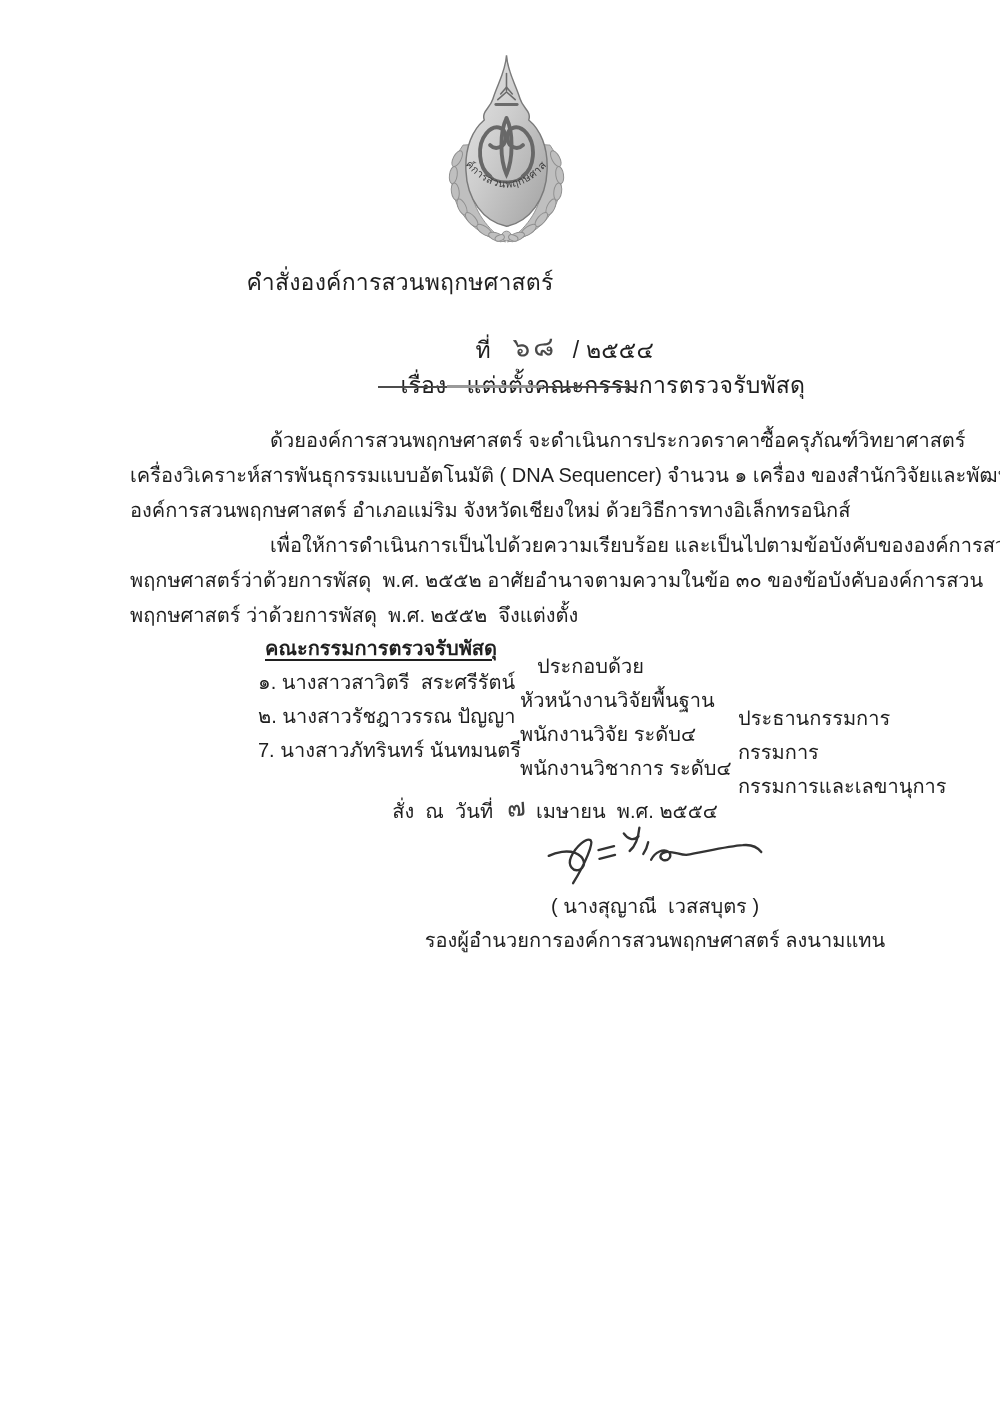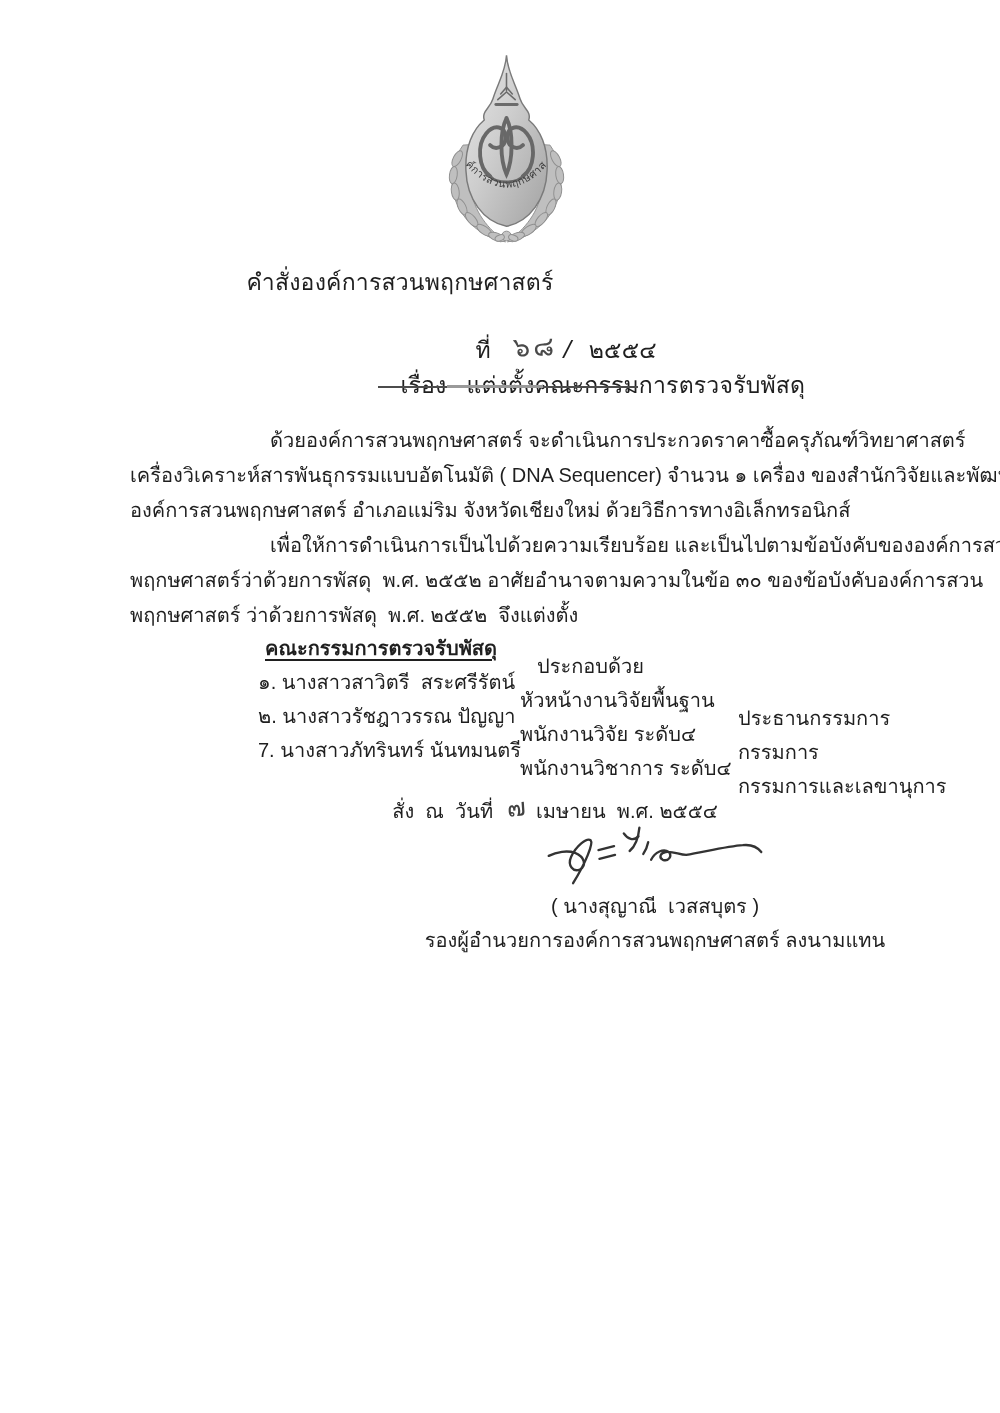--- a/index.html
+++ b/index.html
@@ -87,21 +87,21 @@
     <g fill="#c4c4c4" stroke="#8f8f8f" stroke-width="1">
       <circle cx="75" cy="190" r="5"></circle>
       <ellipse cx="68" cy="192" rx="5" ry="3" transform="rotate(-20 68 192)"></ellipse>
       <ellipse cx="82" cy="192" rx="5" ry="3" transform="rotate(20 82 192)"></ellipse>
     </g>
   </svg>
 
   <div class="abs center-line title-text" style="top:264px;">คำสั่งองค์การสวนพฤกษศาสตร์</div>
 
   <div class="abs title-text" style="left:449px; top:300px;">
-    <span>ที่</span><span class="handwritten" style="margin-left:22px;">๖๘</span><span style="margin-left:4px;font-family:Liberation Mono, monospace;">/ ๒๕๕๔</span>
+    <span>ที่</span><span class="handwritten" style="margin-left:22px;">๖๘</span><span style="margin-left:16px;">/ ๒๕๕๔</span>
   </div>
 
   <div class="abs title-text" style="left:374px; top:340px;">
     <span>เรื่อง</span><span style="margin-left:20px;">แต่งตั้งคณะกรรมการตรวจรับพัสดุ</span>
   </div>
 
   <div class="divider" style="left:378px; top:386px; width:260px; height:1.6px;"></div>
   <div class="divider-thick" style="left:447px; top:384.5px; width:96px; height:3.5px;"></div>
 
   <div class="abs body-text" style="left:270px; top:424px;">ด้วยองค์การสวนพฤกษศาสตร์ จะดำเนินการประกวดราคาซื้อครุภัณฑ์วิทยาศาสตร์</div>

